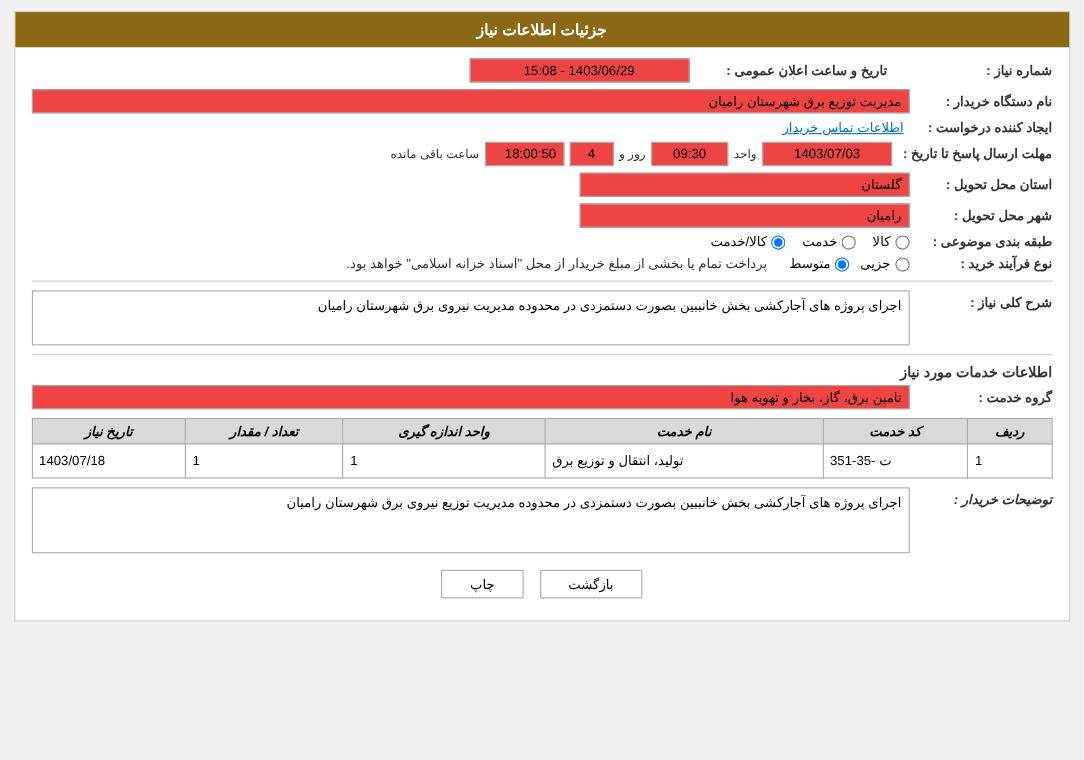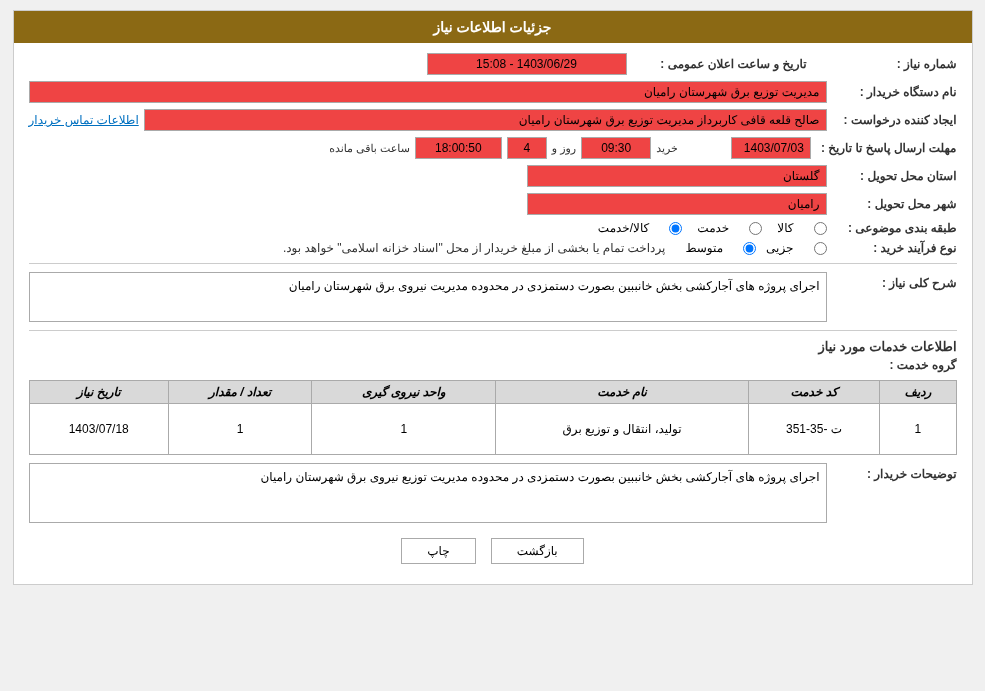--- a/index.html
+++ b/index.html
@@ -81,21 +81,21 @@
     }
     .radio-row {
       display: flex;
       align-items: center;
       gap: 15px;
       direction: rtl;
     }
     .radio-item {
       display: flex;
       align-items: center;
-      gap: 20px;
+      gap: 4px;
     }
     .radio-item input[type=radio] {
       margin: 0;
     }
     .nooe-row {
       display: flex;
       align-items: center;
       gap: 10px;
       direction: rtl;
     }
@@ -118,22 +118,22 @@
     table th {
       background: #d9d9d9;
       border: 1px solid #aaa;
       padding: 4px 6px;
       text-align: center;
       font-weight: bold;
       font-style: italic;
     }
     table td {
       border: 1px solid #aaa;
-      padding: 18px 6px;
-      text-align: center;
+      padding: 8px 6px;
+      text-align: left;
     }
     .buttons-row {
       display: flex;
       justify-content: center;
       gap: 15px;
       margin: 15px 0 10px 0;
     }
     .btn {
       padding: 5px 25px;
       border: 1px solid #aaa;
@@ -172,33 +172,32 @@
       <div class="field-box" style="max-width:200px; text-align:center;">1403/06/29 - 15:08</div>
     </div>
 
     <div class="row">
       <span class="label">نام دستگاه خریدار :</span>
       <div class="field-box">مدیریت توزیع برق شهرستان رامیان</div>
     </div>
 
     <div class="row">
       <span class="label">ایجاد کننده درخواست :</span>
-      <div class="field-box" style="flex:1;">صالح قلعه قافی کاربرداز مدیریت توزیع برق شهرستان رامیان</div>
       <span class="link-text">اطلاعات تماس خریدار</span>
     </div>
 
     <div class="row">
       <span class="label">مهلت ارسال پاسخ تا تاریخ :</span>
       <div class="date-row">
-        <div class="field-box" style="width:80px; margin-left:48px;">1403/07/03</div>
-        <span class="small-label">خرید</span>
+        <div class="field-box" style="width:118px; text-align:center;">1403/07/03</div>
+        <span class="small-label">واحد</span>
         <div class="field-box" style="width:70px; text-align:center;">09:30</div>
         <span class="small-label">روز و</span>
         <div class="field-box" style="width:40px; text-align:center;">4</div>
-        <div class="field-box" style="width:87px; text-align:center;">18:00:50</div>
+        <div class="field-box" style="width:72px; ">18:00:50</div>
         <span class="small-label">ساعت باقی مانده</span>
       </div>
     </div>
 
     <div class="row">
       <span class="label">استان محل تحویل :</span>
       <div class="field-box" style="max-width:300px;">گلستان</div>
     </div>
 
     <div class="row">
@@ -245,49 +244,50 @@
       <span class="label" style="padding-top:4px;">شرح کلی نیاز :</span>
       <div class="description-box" style="flex:1;">اجرای پروژه های آجارکشی بخش خانببین بصورت دستمزدی در محدوده مدیریت نیروی برق شهرستان رامیان</div>
     </div>
 
     <hr class="divider">
 
     <div class="section-title">اطلاعات خدمات مورد نیاز</div>
 
     <div class="row">
       <span class="label">گروه خدمت :</span>
+      <div class="field-box">تامین برق، گاز، بخار و تهویه هوا</div>
     </div>
 
     <div class="table-section">
       <table>
         <thead>
           <tr>
             <th>ردیف</th>
             <th>کد خدمت</th>
             <th>نام خدمت</th>
-            <th>واحد نیروی گیری</th>
+            <th>واحد اندازه گیری</th>
             <th>تعداد / مقدار</th>
             <th>تاریخ نیاز</th>
           </tr>
         </thead>
         <tbody id="table-body">
           <tr>
             <td>1</td>
             <td>ت -35-351</td>
             <td>تولید، انتقال و توزیع برق</td>
             <td>1</td>
             <td>1</td>
             <td>1403/07/18</td>
           </tr>
         </tbody>
       </table>
     </div>
 
     <div class="row" style="align-items: flex-start; margin-top:8px;">
-      <span class="label" style="padding-top:4px;">توضیحات خریدار :</span>
+      <span class="label" style="padding-top:4px;font-style:italic;">توضیحات خریدار :</span>
       <div class="توضیحات-box" style="flex:1;">اجرای پروژه های آجارکشی بخش خانببین بصورت دستمزدی در محدوده مدیریت توزیع نیروی برق شهرستان رامیان</div>
     </div>
 
     <div class="buttons-row">
       <button class="btn btn-back">بازگشت</button>
       <button class="btn btn-print">چاپ</button>
     </div>
   </div>
 </div>
 

